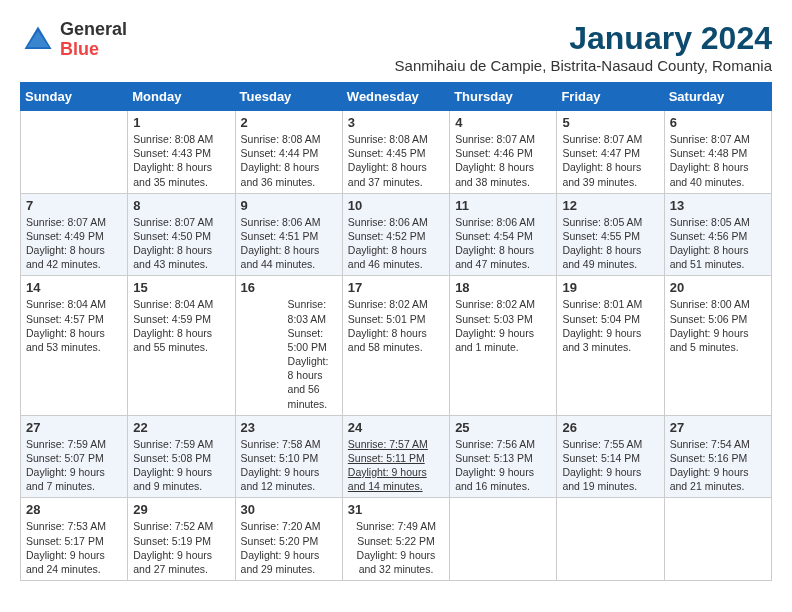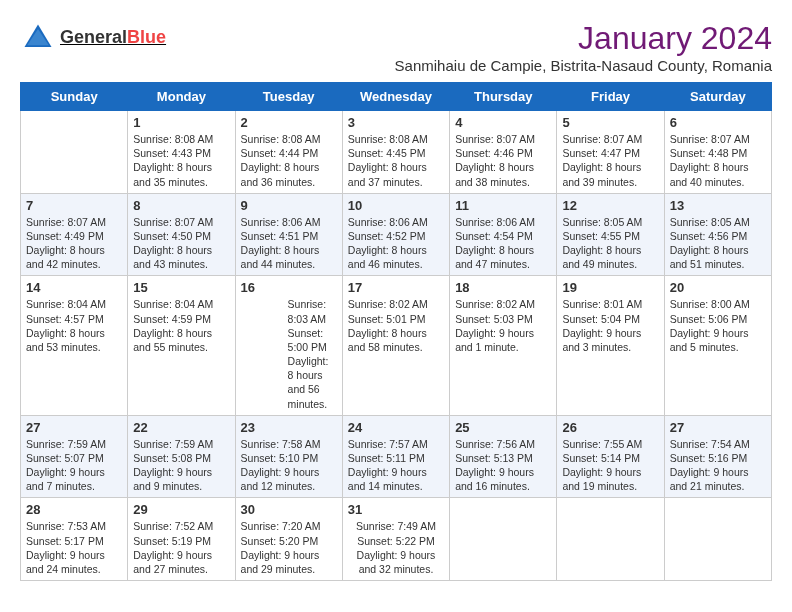--- a/index.html
+++ b/index.html
@@ -16,61 +16,60 @@
       align-items: flex-start;
       margin-bottom: 8px;
     }
     .logo {
       display: flex;
       align-items: center;
       gap: 4px;
     }
     .logo-text {
       display: flex;
-      flex-direction: row;
+      flex-direction: column;
       line-height: 1.1;
-      text-decoration: underline;
     }
     .logo-general {
       font-size: 18px;
       font-weight: bold;
       color: #333;
     }
     .logo-blue {
       font-size: 18px;
       font-weight: bold;
       color: #ef4444;
     }
     .logo-icon {
       width: 36px;
       height: 36px;
     }
     .title-area {
       text-align: right;
     }
     .calendar-title {
       font-size: 32px;
-      font-weight: normal;
-      color: #701a75;
+      font-weight: bold;
+      color: #0c4a6e;
     }
     .calendar-subtitle {
       font-size: 15px;
       color: #333;
       font-weight: normal;
     }
     .calendar-table {
       width: 100%;
       border-collapse: collapse;
       font-size: 11px;
     }
     .calendar-table th {
       background-color: #1a6abf;
       color: #fff;
       padding: 6px 4px;
-      text-align: center;
+      text-align: left;
       font-size: 13px;
       font-weight: bold;
       border: 1px solid #1a6abf;
     }
     .calendar-table td {
       border: 1px solid #ccc;
       vertical-align: top;
       padding: 4px 5px;
       height: 80px;
       width: 107px;
@@ -294,21 +293,21 @@
         </td>
         <td>
           <div class="day-number">23</div>
           <div class="day-info" style="white-space: pre-line;">Sunrise: 7:58 AM
 Sunset: 5:10 PM
 Daylight: 9 hours
 and 12 minutes.</div>
         </td>
         <td>
           <div class="day-number">24</div>
-          <div class="day-info" style="white-space: pre-line;">Sunrise: 7:57 AM
+          <div class="day-info" style="white-space: pre-line; text-decoration: underline;">Sunrise: 7:57 AM
 Sunset: 5:11 PM
 Daylight: 9 hours
 and 14 minutes.</div>
         </td>
         <td>
           <div class="day-number">25</div>
           <div class="day-info" style="white-space: pre-line;">Sunrise: 7:56 AM
 Sunset: 5:13 PM
 Daylight: 9 hours
 and 16 minutes.</div>

